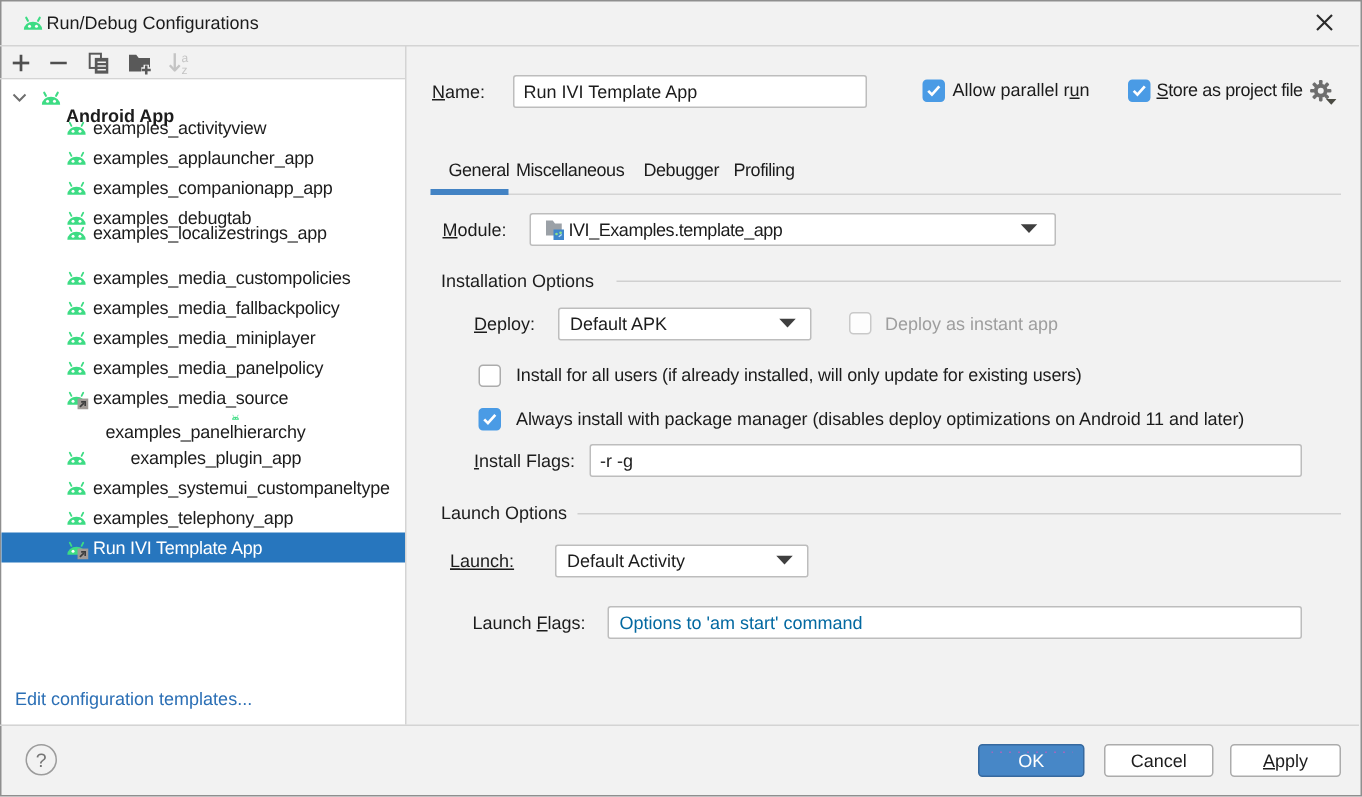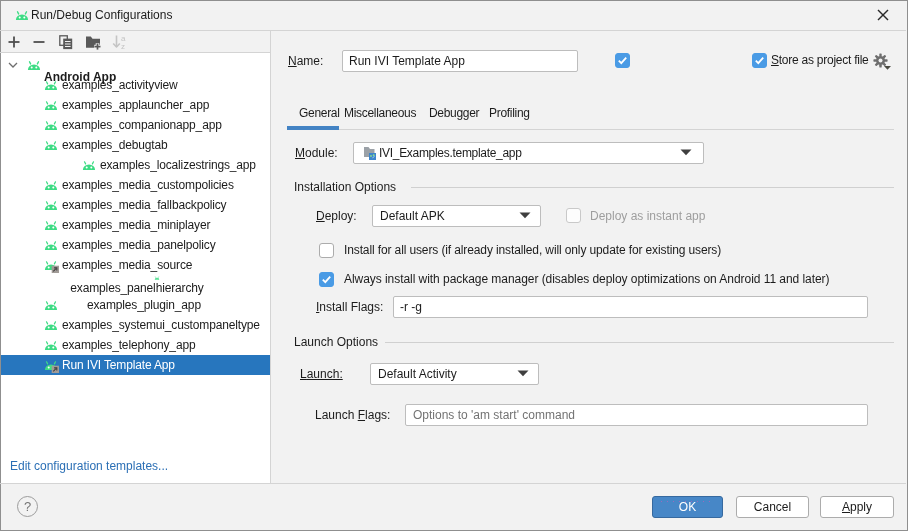--- a/index.html
+++ b/index.html
@@ -143,21 +143,21 @@
           <g stroke="#3ddc84" stroke-width="1.2" stroke-linecap="round">
             <line x1="4.6" y1="6.9" x2="3.5" y2="4.8"></line>
             <line x1="11.4" y1="6.9" x2="12.5" y2="4.8"></line>
           </g>
           <path fill="#3ddc84" d="M1.9,12.9 a6.1,5.4 0 0 1 12.2,0 z"></path>
           <circle cx="5.7" cy="10.5" r="1" fill="#fff"></circle>
           <circle cx="10.3" cy="10.5" r="1" fill="#fff"></circle>
         </svg>
         <span class="t">examples_debugtab</span>
       </div>
-<div class="row" style="top:155px;padding-left:38px;">
+<div class="row" style="top:145px;">
         <svg width="16" height="16" viewBox="0 0 16 16">
           <g stroke="#3ddc84" stroke-width="1.2" stroke-linecap="round">
             <line x1="4.6" y1="6.9" x2="3.5" y2="4.8"></line>
             <line x1="11.4" y1="6.9" x2="12.5" y2="4.8"></line>
           </g>
           <path fill="#3ddc84" d="M1.9,12.9 a6.1,5.4 0 0 1 12.2,0 z"></path>
           <circle cx="5.7" cy="10.5" r="1" fill="#fff"></circle>
           <circle cx="10.3" cy="10.5" r="1" fill="#fff"></circle>
         </svg>
         <span class="t">examples_localizestrings_app</span>
@@ -303,20 +303,21 @@
 
   <div class="lbl" style="left:288px;top:50px;"><u>N</u>ame:</div>
   <div class="field" style="left:342px;top:50px;width:236px;height:22px;"></div>
   <div class="lbl" style="left:349px;top:50px;">Run IVI Template App</div>
 
   <div class="cb on" style="left:615px;top:53px;">
     <svg width="13" height="13" viewBox="0 0 13 13">
         <polyline points="2.8,6.6 5.3,9.1 10.2,3.6" fill="none" stroke="#fff" stroke-width="1.8"></polyline>
       </svg>
   </div>
+  <div class="lbl" style="left:635px;top:49px;">Allow parallel r<u>u</u>n</div>
   <div class="cb on" style="left:752px;top:53px;">
     <svg width="13" height="13" viewBox="0 0 13 13">
         <polyline points="2.8,6.6 5.3,9.1 10.2,3.6" fill="none" stroke="#fff" stroke-width="1.8"></polyline>
       </svg>
   </div>
   <div class="lbl" style="left:771px;top:49px;letter-spacing:-0.25px;"><u>S</u>tore as project file</div>
   <svg class="abs" style="left:873px;top:53px;" width="15" height="15" viewBox="0 0 15 15">
     <g fill="#6e6e6e">
       <circle cx="7.5" cy="7.5" r="4.6"></circle>
       <g>
@@ -391,15 +392,15 @@
 
   <div class="lbl" style="left:300px;top:363px;text-decoration:underline;"><u>L</u>aunch:</div>
   <div class="field" style="left:370px;top:363px;width:169px;height:22px;"></div>
   <div class="lbl" style="left:378px;top:363px;">Default Activity</div>
   <svg class="abs" style="left:517px;top:370px;" width="12" height="7" viewBox="0 0 12 7">
       <polygon points="0.5,0.5 11.5,0.5 6,6.3" fill="#3f3f3f"></polygon>
     </svg>
 
   <div class="lbl" style="left:315px;top:404px;">Launch <u>F</u>lags:</div>
   <div class="field" style="left:405px;top:404px;width:463px;height:22px;"></div>
-  <div class="lbl" style="left:413px;top:404px;color:#737373;">Options to 'am start' command</div>
+  <div class="lbl" style="left:413px;top:404px;color:#0369a1;">Options to 'am start' command</div>
 
 </div>
 
 </body></html>

